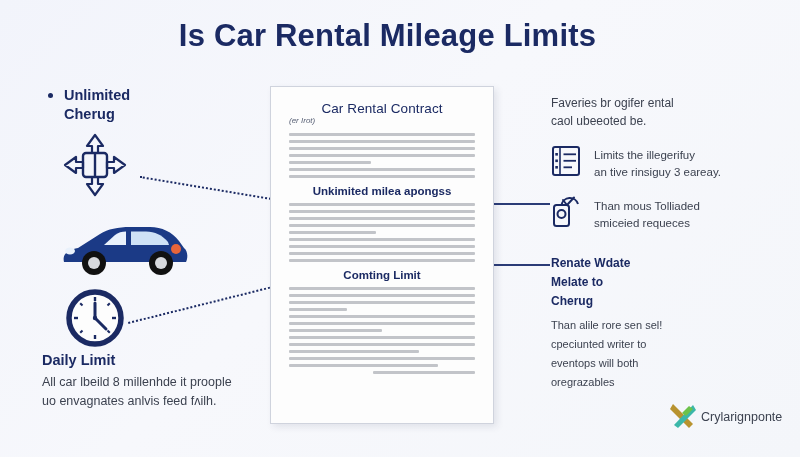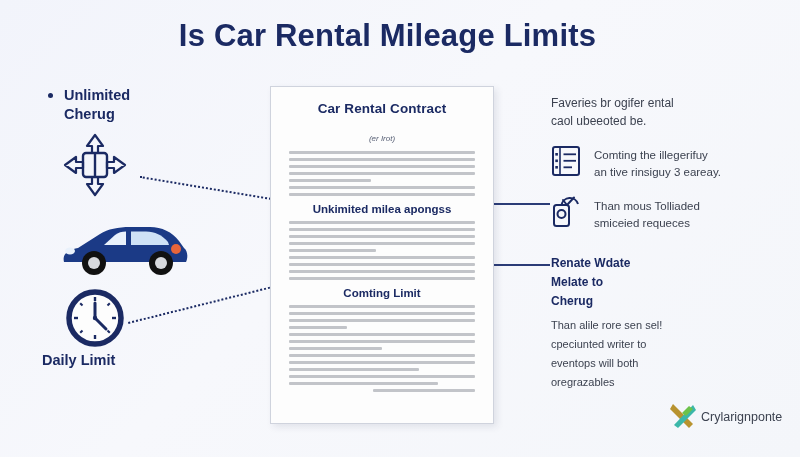--- a/index.html
+++ b/index.html
@@ -109,30 +109,30 @@
     background: #fdfdfd;
     border: 1px solid #cfd3dd;
     box-shadow: 3px 3px 7px rgba(40,50,80,0.10);
   }
   .doc-inner {
     padding: 14px 18px 0 18px;
   }
   .doc-title {
     text-align: center;
     font-size: 13.5px;
-    font-weight: bold;
+    font-weight: normal;
     color: #1b2a63;
     letter-spacing: 0.1px;
   }
   .doc-sub {
-    text-align: center;
+    text-align: left;
     font-size: 8px;
     font-style: italic;
     color: #5a6277;
-    margin-top: 18px;
+    margin-top: 0;
     margin-bottom: 8px;
   }
   .doc-heading {
     text-align: center;
     font-size: 11.5px;
     font-weight: bold;
     color: #1b2a63;
     margin: 7px 0 6px 0;
   }
   .line {
@@ -273,20 +273,21 @@
       <line x1="16.2" y1="16.2" x2="18.5" y2="18.5" stroke="#1b2a63" stroke-width="2"></line>
       <line x1="45.8" y1="45.8" x2="43.5" y2="43.5" stroke="#1b2a63" stroke-width="2"></line>
       <line x1="31" y1="31" x2="31" y2="16" stroke="#1b2a63" stroke-width="3" stroke-linecap="round"></line>
       <line x1="31" y1="31" x2="42" y2="42" stroke="#1b2a63" stroke-width="3" stroke-linecap="round"></line>
       <circle cx="31" cy="31" r="2.2" fill="#1b2a63"></circle>
     </svg>
   </div>
 
   <div class="daily-block">
     <div class="daily-title">Daily Limit</div>
+    <div class="daily-body">All car lbeild 8 millenhde it proople uo envagnates anlvis feed fʌilh.</div>
   </div>
 
   <div class="dotted" style="left:140px; top:176px; width:136px; transform: rotate(9.5deg);"></div>
   <div class="dotted" style="left:128px; top:322px; width:150px; transform: rotate(-14deg);"></div>
   <div class="solid-conn" style="left:492px; top:203px; width:58px;"></div>
   <div class="solid-conn" style="left:492px; top:264px; width:58px;"></div>
 
   <div class="doc">
     <div class="doc-inner">
       <div class="doc-title">Car Rental Contract</div>
@@ -343,21 +344,21 @@
           <line x1="9" y1="2" x2="9" y2="30" stroke="#1b2a63" stroke-width="1.6"></line>
           <rect x="4.3" y="8" width="2.6" height="2.6" fill="#1b2a63"></rect>
           <rect x="4.3" y="14.5" width="2.6" height="2.6" fill="#1b2a63"></rect>
           <rect x="4.3" y="21" width="2.6" height="2.6" fill="#1b2a63"></rect>
           <line x1="12.5" y1="9.3" x2="25" y2="9.3" stroke="#1b2a63" stroke-width="1.8"></line>
           <line x1="12.5" y1="15.8" x2="25" y2="15.8" stroke="#1b2a63" stroke-width="1.8"></line>
           <line x1="12.5" y1="22.3" x2="21" y2="22.3" stroke="#1b2a63" stroke-width="1.8"></line>
         </svg>
       </div>
       <div class="r-item-text">
-        <div>Comting the illegerifuy</div>
+        <div>Limits the illegerifuy</div>
         <div>an tive rinsiguy 3 eareay.</div>
       </div>
     </div>
 
     <div class="r-item">
       <div class="r-item-icon">
         <svg width="30" height="32" viewBox="0 0 30 32">
           <rect x="3" y="9" width="15" height="21" rx="2.5" fill="none" stroke="#1b2a63" stroke-width="2"></rect>
           <circle cx="10.5" cy="18" r="4" fill="none" stroke="#1b2a63" stroke-width="2"></circle>
           <path d="M10.5 9 A8.5 8.5 0 0 1 27 8" fill="none" stroke="#1b2a63" stroke-width="2"></path>

